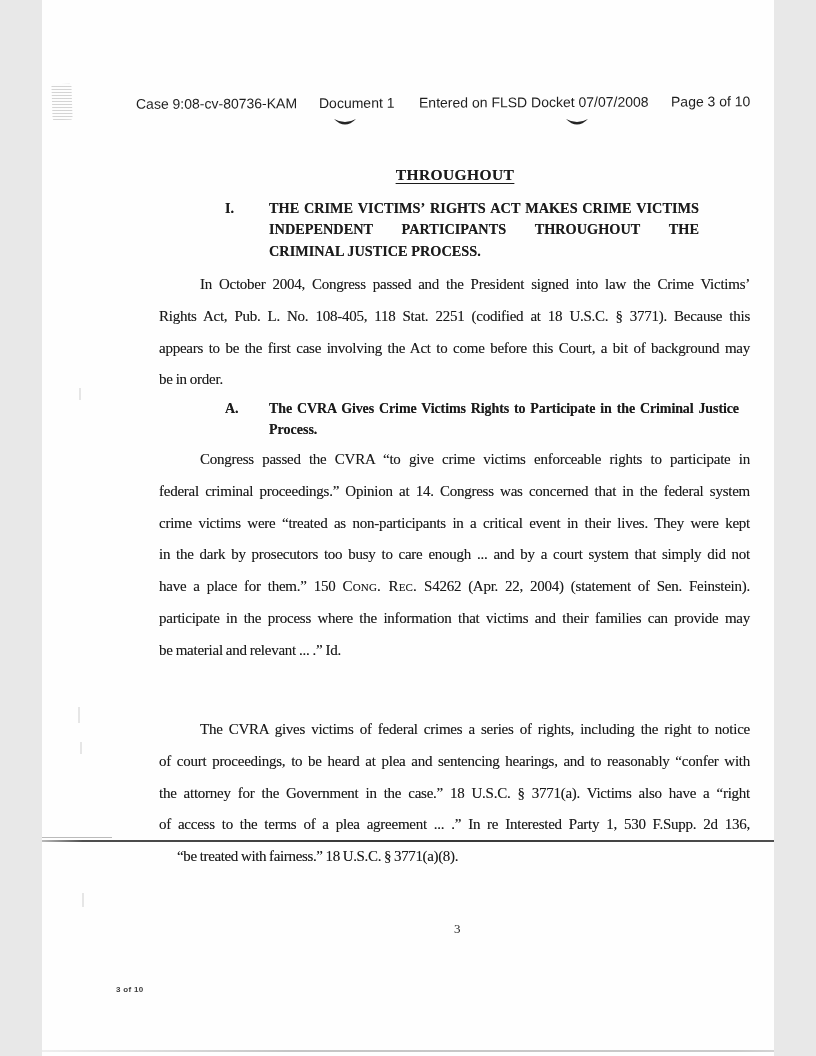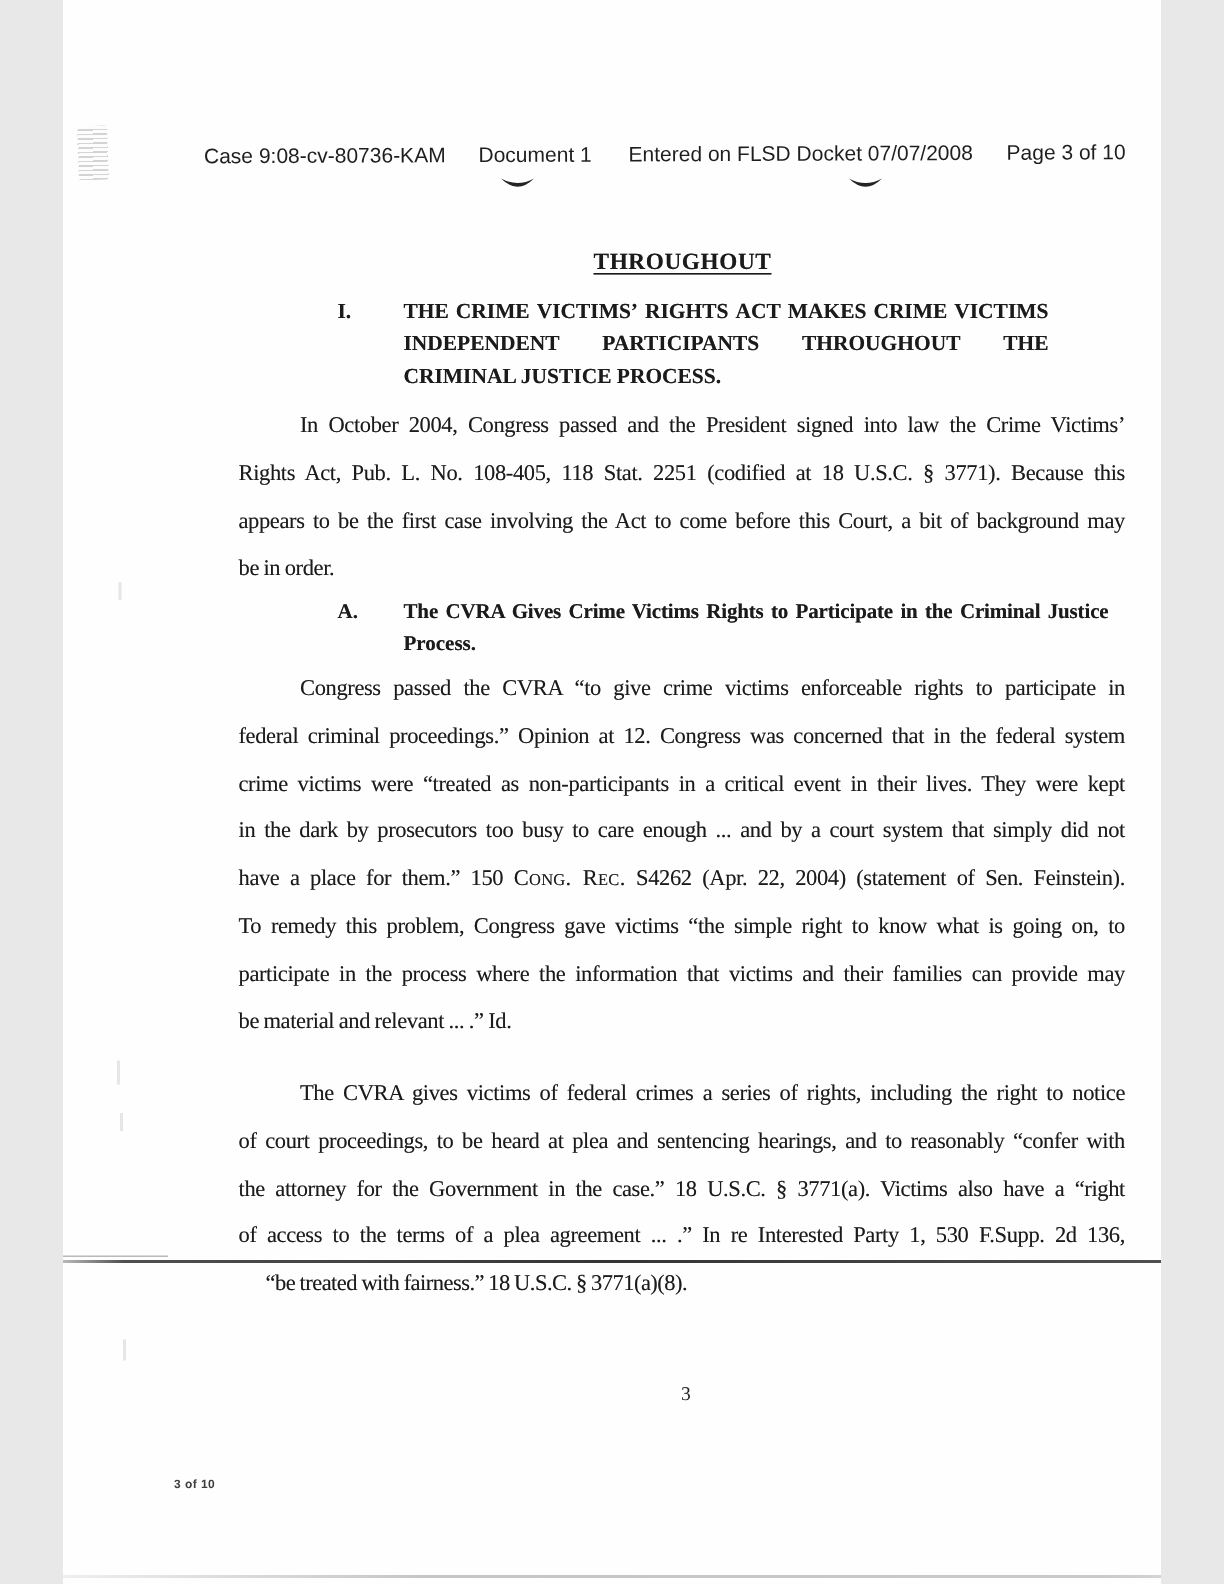--- a/index.html
+++ b/index.html
@@ -123,25 +123,24 @@
   <div class="sec secA">
     <span class="num">A.</span>
     <div class="hlines">
       <div class="hjust">The CVRA Gives Crime Victims Rights to Participate in the Criminal Justice</div>
       <div>Process.</div>
     </div>
   </div>
 
   <div class="block" style="top:444px">
     <div class="jline indent"><span>Congress passed the CVRA “to give crime victims enforceable rights to participate in</span></div>
-    <div class="jline"><span>federal criminal proceedings.”  Opinion at 12.  Congress was concerned that in the federal system</span></div>
+    <div class="jline"><span>federal criminal proceedings.”  Opinion at 14.  Congress was concerned that in the federal system</span></div>
     <div class="jline"><span>crime victims were “treated as non-participants in a critical event in their lives.  They were kept</span></div>
     <div class="jline"><span>in the dark by prosecutors too busy to care enough ... and by a court system that simply did not</span></div>
     <div class="jline"><span>have a place for them.”  150 </span><span class="sc">Cong. Rec.</span><span> S4262 (Apr. 22, 2004) (statement of Sen. Feinstein).</span></div>
-    <div class="jline"><span>To remedy this problem, Congress gave victims “the simple right to know what is going on, to</span></div>
     <div class="jline"><span>participate in the process where the information that victims and their families can provide may</span></div>
     <div class="jline last"><span>be material and relevant ... .”  </span><span class="it">Id.</span></div>
   </div>
 
   <div class="block" style="top:714px">
     <div class="jline indent"><span>The CVRA gives victims of federal crimes a series of rights, including the right to notice</span></div>
     <div class="jline"><span>of court proceedings, to be heard at plea and sentencing hearings, and to reasonably “confer with</span></div>
     <div class="jline"><span>the attorney for the Government in the case.”  18 U.S.C. § 3771(a).   Victims also have a “right</span></div>
     <div class="jline"><span>of access to the terms of a plea agreement ... .”  </span><span class="it">In re Interested Party 1</span><span>, 530 F.Supp. 2d 136,</span></div>
     <div class="jline shifted last"><span>“be treated with fairness.”  18 U.S.C. § 3771(a)(8).</span></div>

